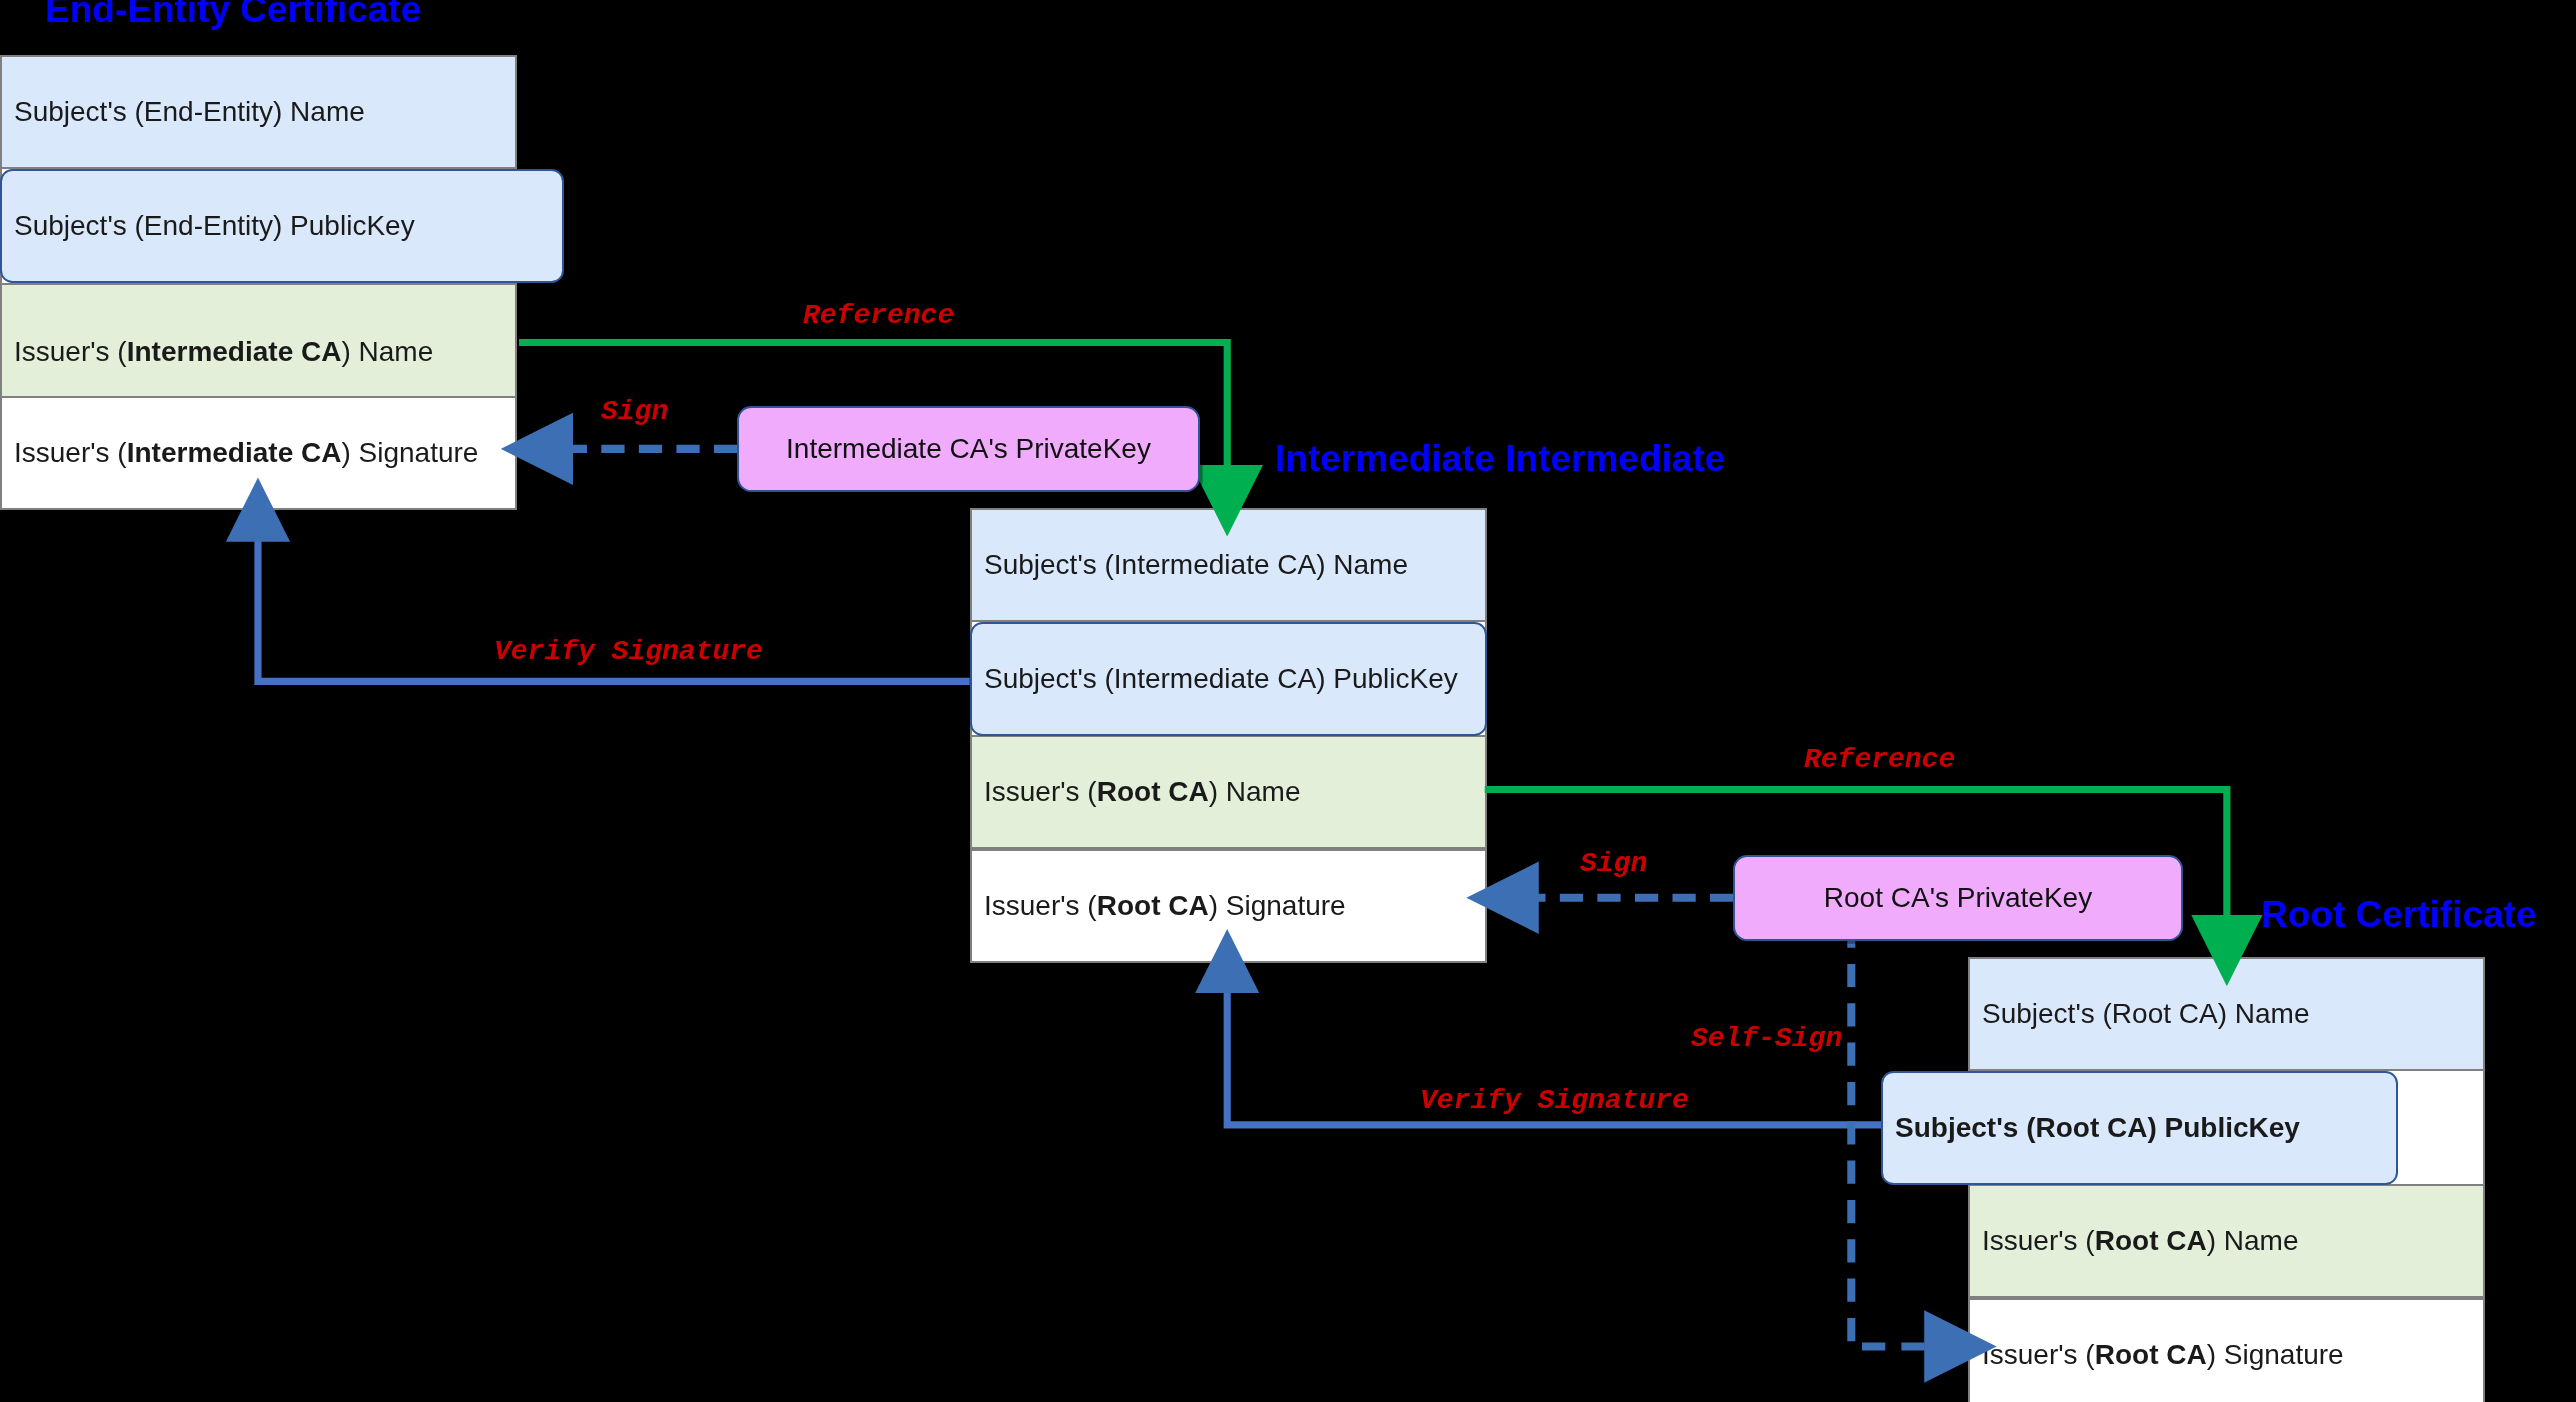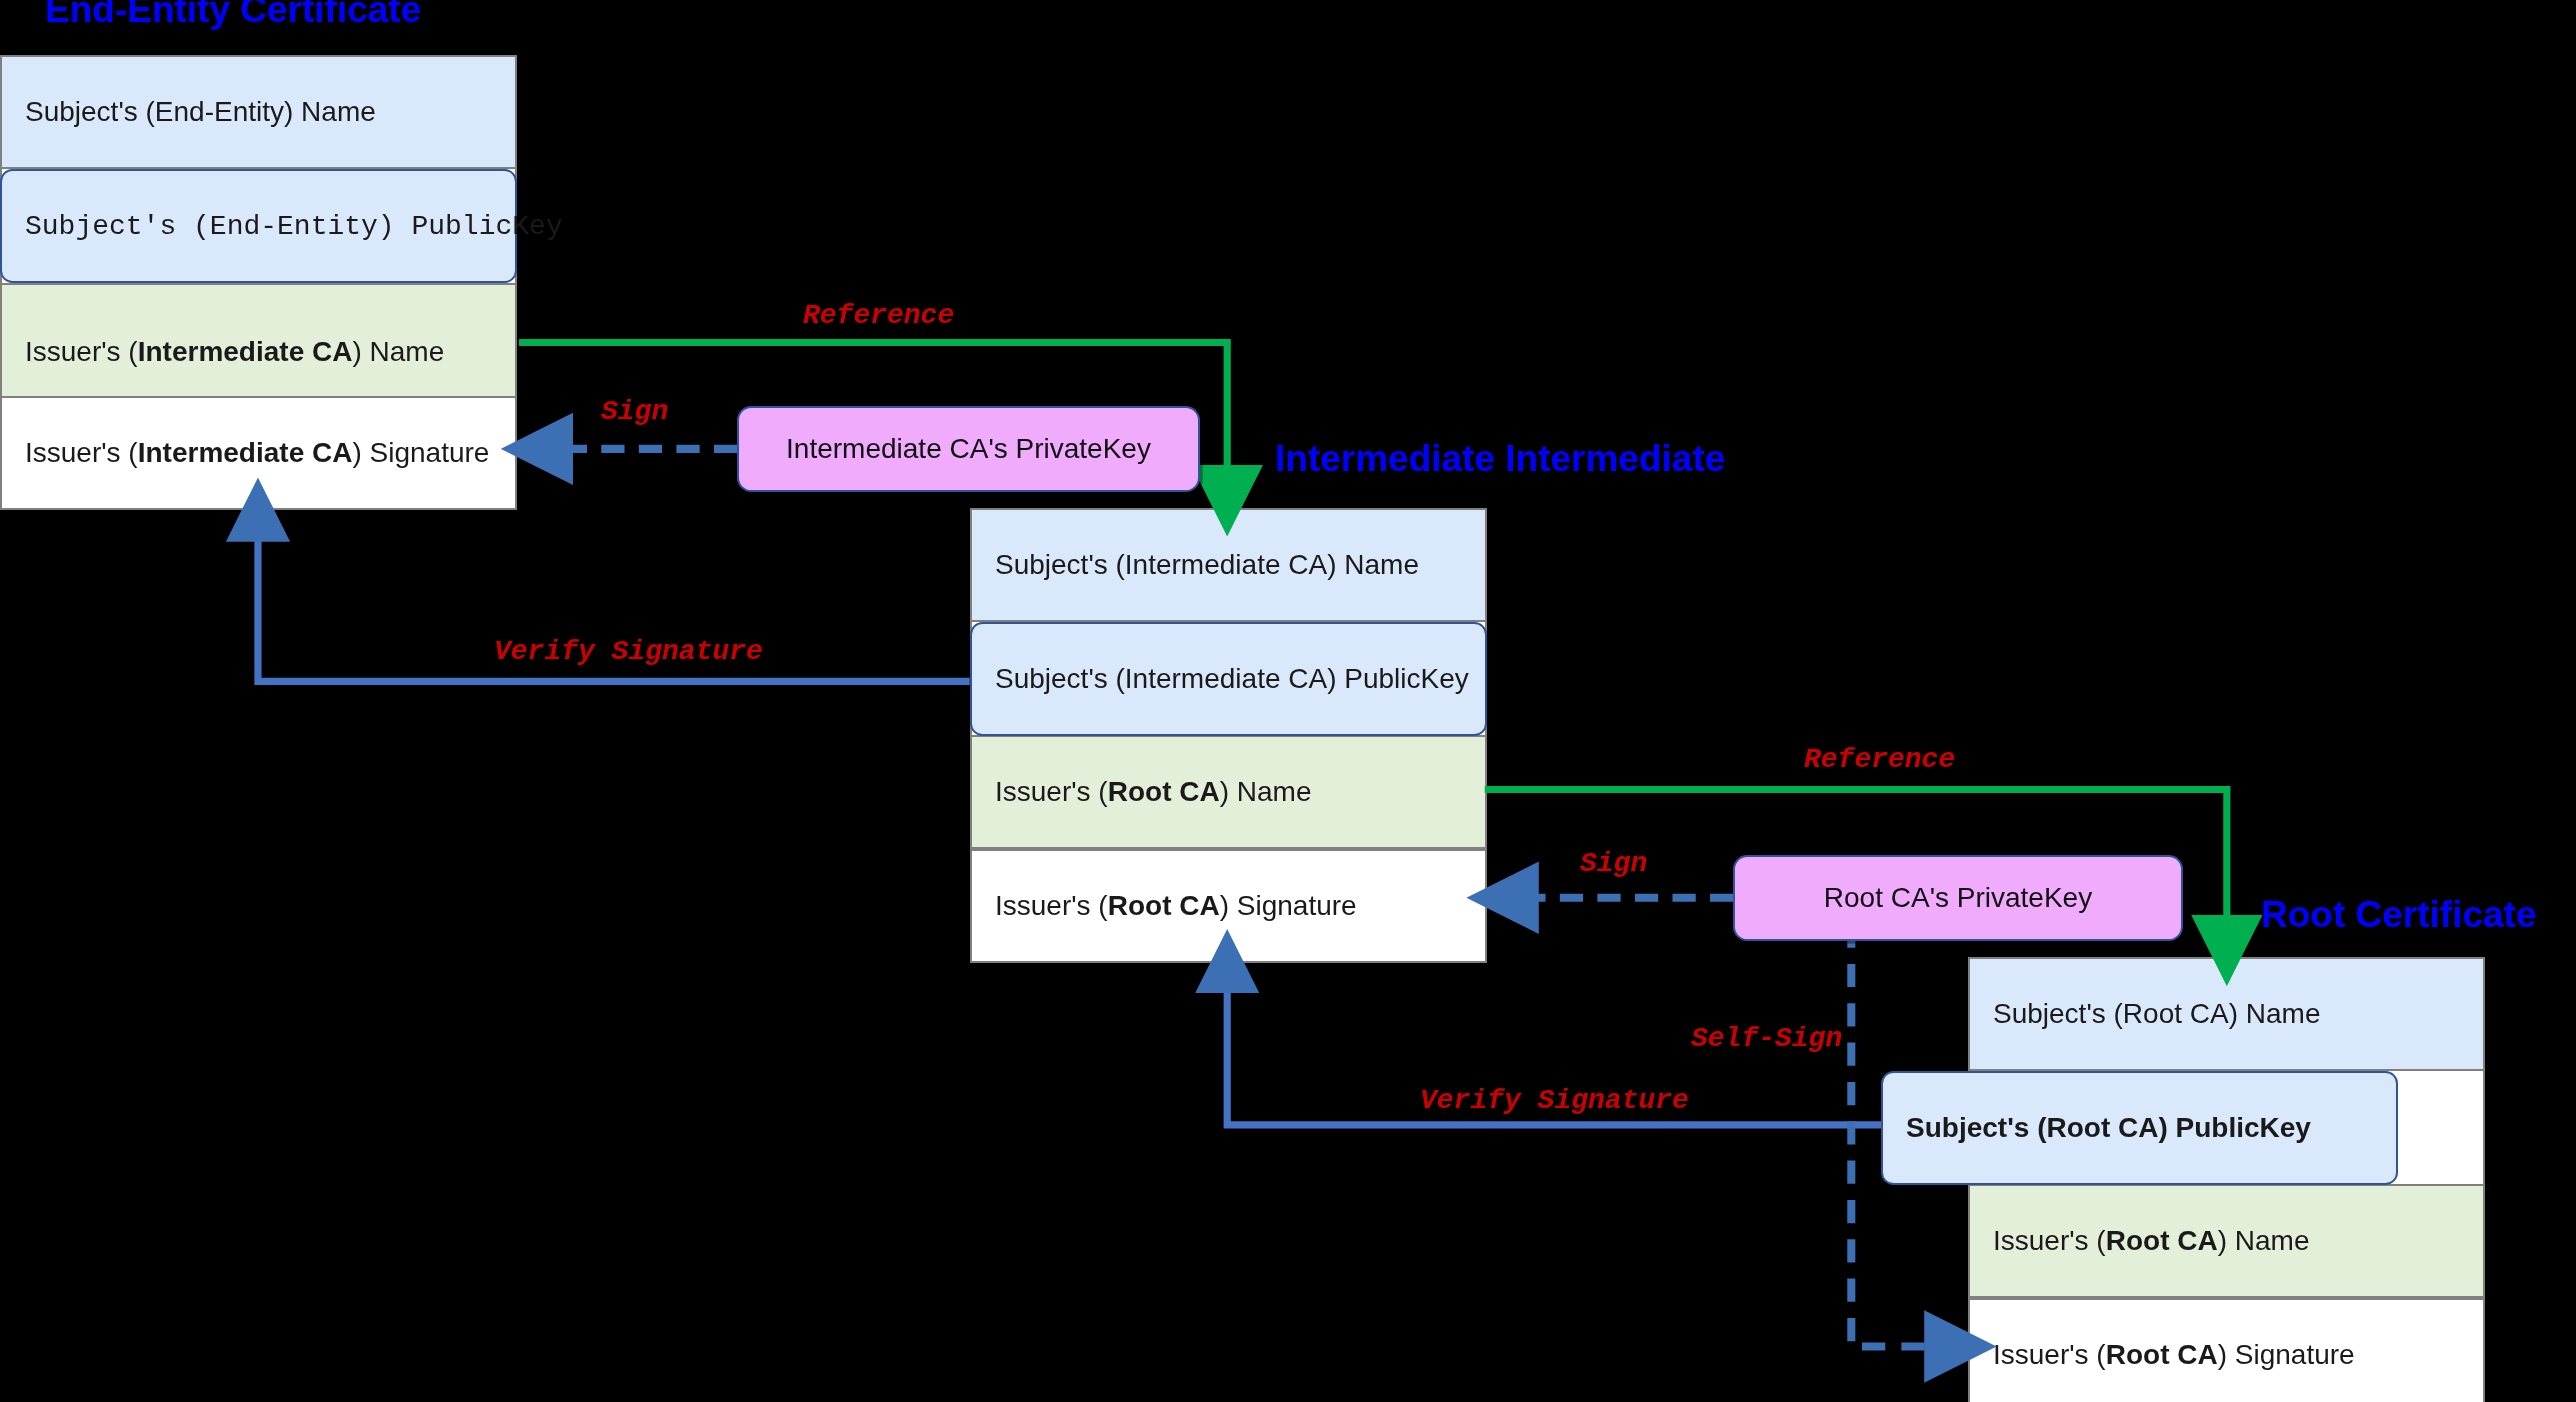--- a/index.html
+++ b/index.html
@@ -53,21 +53,21 @@
   }
   .row-issuer-name {
     background: #e3efd9;
     border: 2.7px solid #808080;
   }
   .row-issuer-sig {
     background: #ffffff;
     border: 2.7px solid #808080;
   }
   .cert-row .txt {
-    padding-left: 23px;
+    padding-left: 12px;
   }
   .cert-row b { font-weight: bold; }
 
   .pk-box {
     position: absolute;
     box-sizing: border-box;
     background: #f0abfc;
     border: 2.7px solid #2f5597;
     border-radius: 14.3px;
     display: flex;
@@ -137,21 +137,21 @@
   </svg>
 
   <div class="cert-title" style="left:45px; top:-10.7px;">End-Entity Certificate</div>
 
   <div class="cert-box" style="left:0px; top:55px; width:517px; height:454px;"></div>
 
   <div class="cert-row row-name" style="left:0px; top:55px; width:517px; height:114px;">
     <span class="txt">Subject's (End-Entity) Name</span>
   </div>
 
-  <div class="cert-row row-pubkey" style="left:0px; top:169px; width:517px; height:114px;font-family:Liberation Mono, monospace;">
+  <div class="cert-row row-pubkey" style="left:0px; top:169px; width:564px; height:114px;">
     <span class="txt">Subject's (End-Entity) PublicKey</span>
   </div>
 
   <div class="cert-row row-issuer-name" style="left:0px; top:283px; width:517px; height:138px;">
     <span class="txt"><span>Issuer's (</span><b>Intermediate CA</b><span>) Name</span></span>
   </div>
 
   <div class="cert-row row-issuer-sig" style="left:0px; top:396px; width:517px; height:114px;">
     <span class="txt"><span>Issuer's (</span><b>Intermediate CA</b><span>) Signature</span></span>
   </div>

